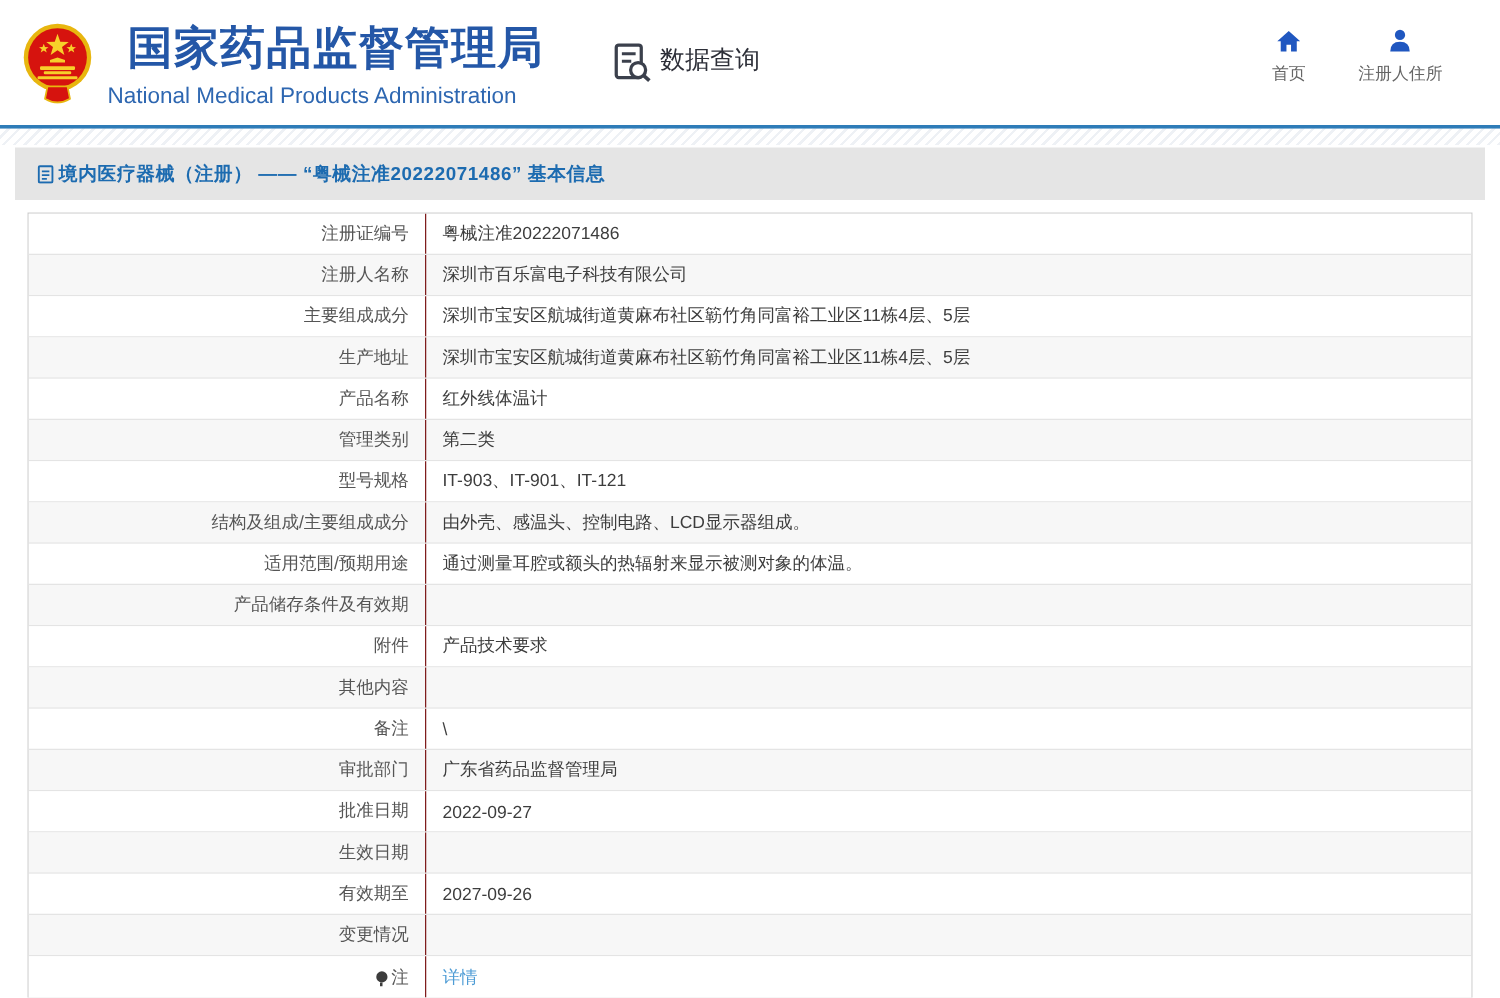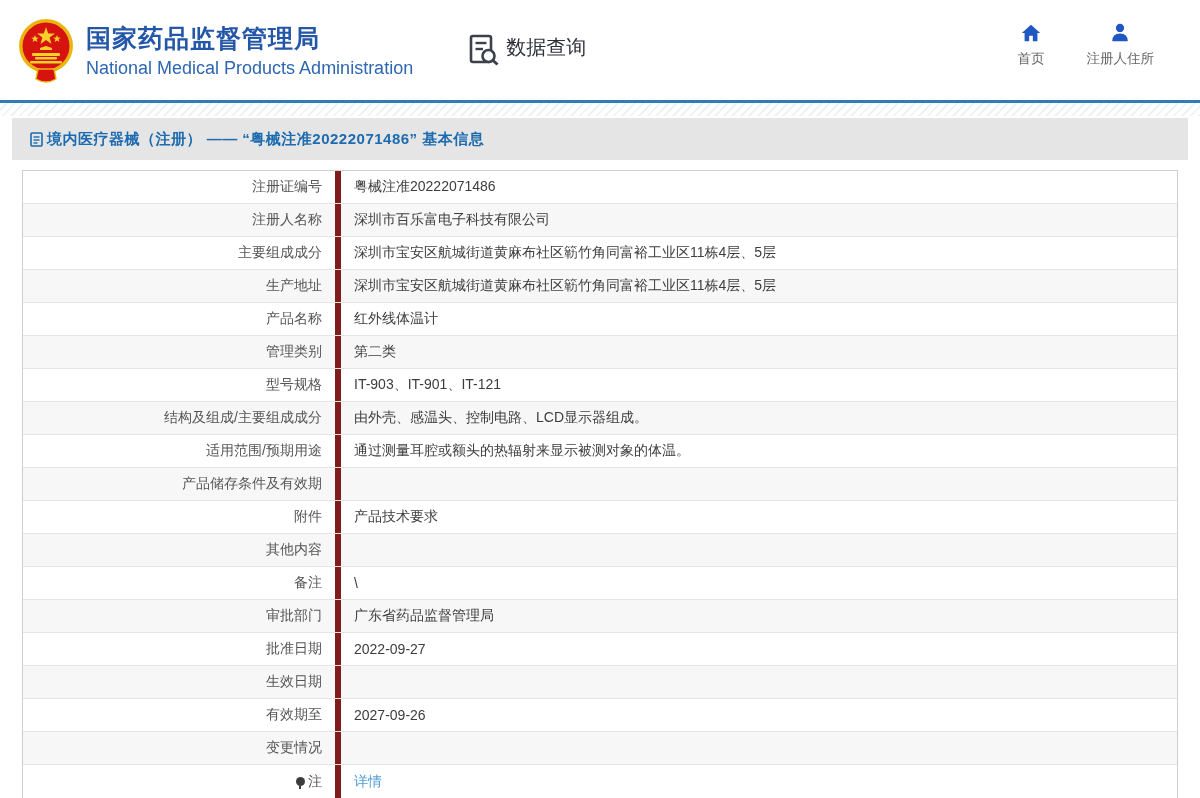--- a/index.html
+++ b/index.html
@@ -4,21 +4,21 @@
 <style>
   * { margin:0; padding:0; box-sizing:border-box; }
   html,body { width:1200px; height:798px; overflow:hidden; background:#fff;
     font-family:"Liberation Sans","DejaVu Sans",sans-serif; }
 
   
   .header { height:100px; background:#fff; display:flex; align-items:center; position:relative; }
   .brand { display:flex; align-items:center; margin-left:16px; }
   .emblem { width:60px; height:66px; flex:0 0 auto; }
   .brand-text { margin-left:10px; }
-  .brand-cn { font-size:25px; font-weight:bold; color:#2457a7; letter-spacing:1px; }
+  .brand-cn { font-size:36px; font-weight:bold; color:#2457a7; letter-spacing:1px;margin-left:16px; }
   .brand-en { font-size:18px; color:#2e67b1; margin-top:3px; }
 
   .section-entry { display:flex; margin-left:56px; }
   .section-entry .doc-search-icon { width:30px; height:32px; margin-right:7px; }
   .section-label { font-size:20px; color:#2d2f38; }
 
   .top-nav { position:absolute; right:46px; top:22px; display:flex; gap:42px; }
   .nav-item { display:flex; flex-direction:column; align-items:center; cursor:pointer; }
   .nav-item svg { width:22px; height:22px; }
   .nav-label { font-size:13.5px; color:#666; margin-top:6px; white-space:nowrap; }
@@ -33,21 +33,21 @@
   .title-doc-icon { width:13px; height:15px; margin-right:4px; flex:0 0 auto; }
   .page-title { font-size:15px; font-weight:bold; color:#1c6bb0; letter-spacing:0.5px; }
 
   
   .info-table { margin:10px 22px 0 22px; border:1px solid #cfcfcf; background:#fff; }
   .tr { display:flex; height:33px; border-bottom:1px solid #e4e4e4; background:#fff; }
   .tr:nth-child(even) { background:#f7f7f7; }
   .tr:last-child { border-bottom:none; }
   .td { display:flex; align-items:center; font-size:14px; }
   .td.label { width:318px; justify-content:flex-end; padding-right:13px;
-    color:#555; border-right:6px solid #7f1d1d; }
+    color:#555; border-right:1px solid #7f1d1d; }
   .td.value { flex:1; padding-left:13px; color:#3d3d3d; }
   .td.value a { color:#4e9cd5; text-decoration:none; }
 
   .note-icon { display:inline-block; width:9px; height:9px; background:#3c3c3c;
     border-radius:50%; position:relative; margin-right:3px; top:0px; }
   .note-icon::after { content:''; position:absolute; left:3px; bottom:-3px;
     width:2px; height:3px; background:#3c3c3c; }
 </style>
 </head>
 <body>

